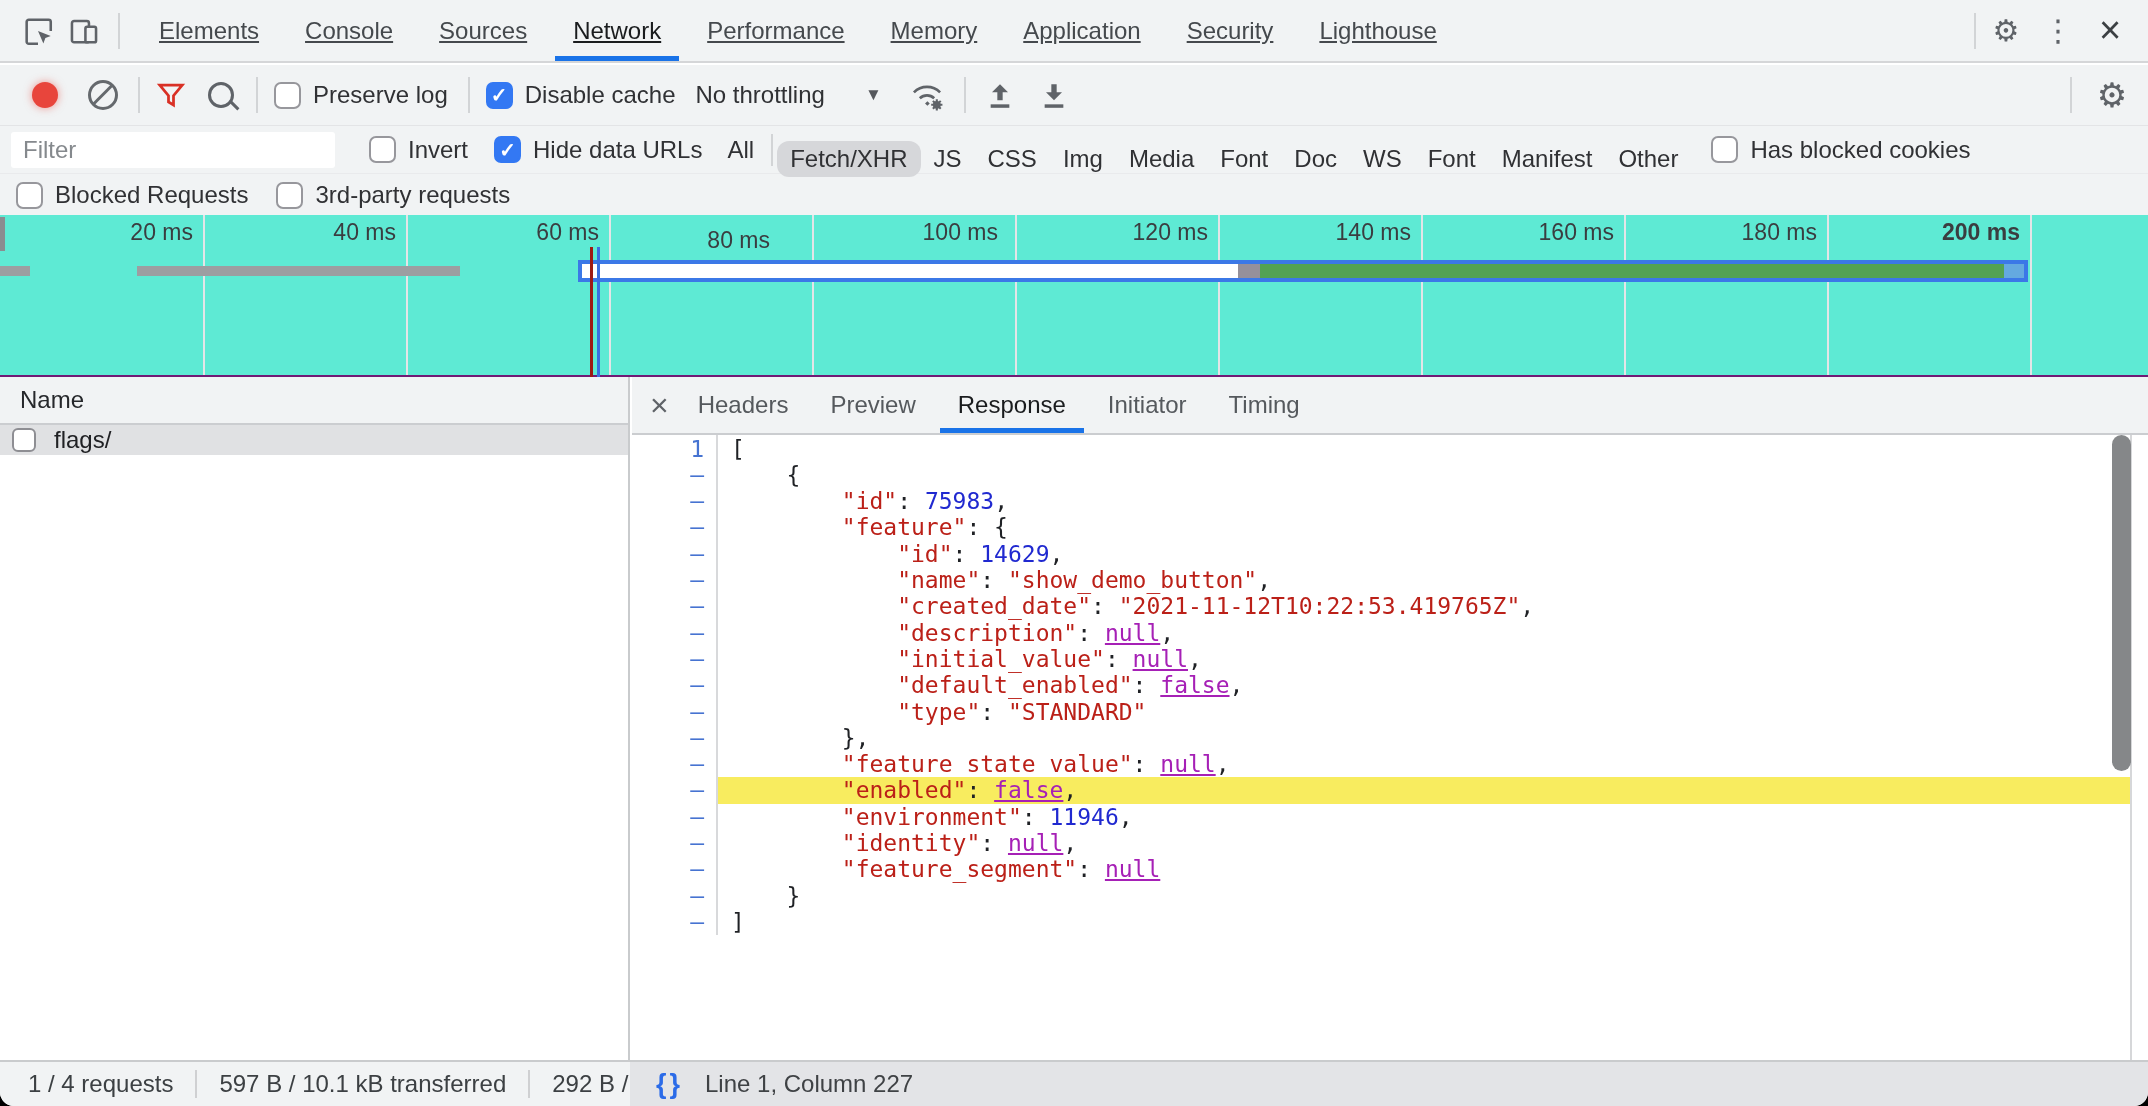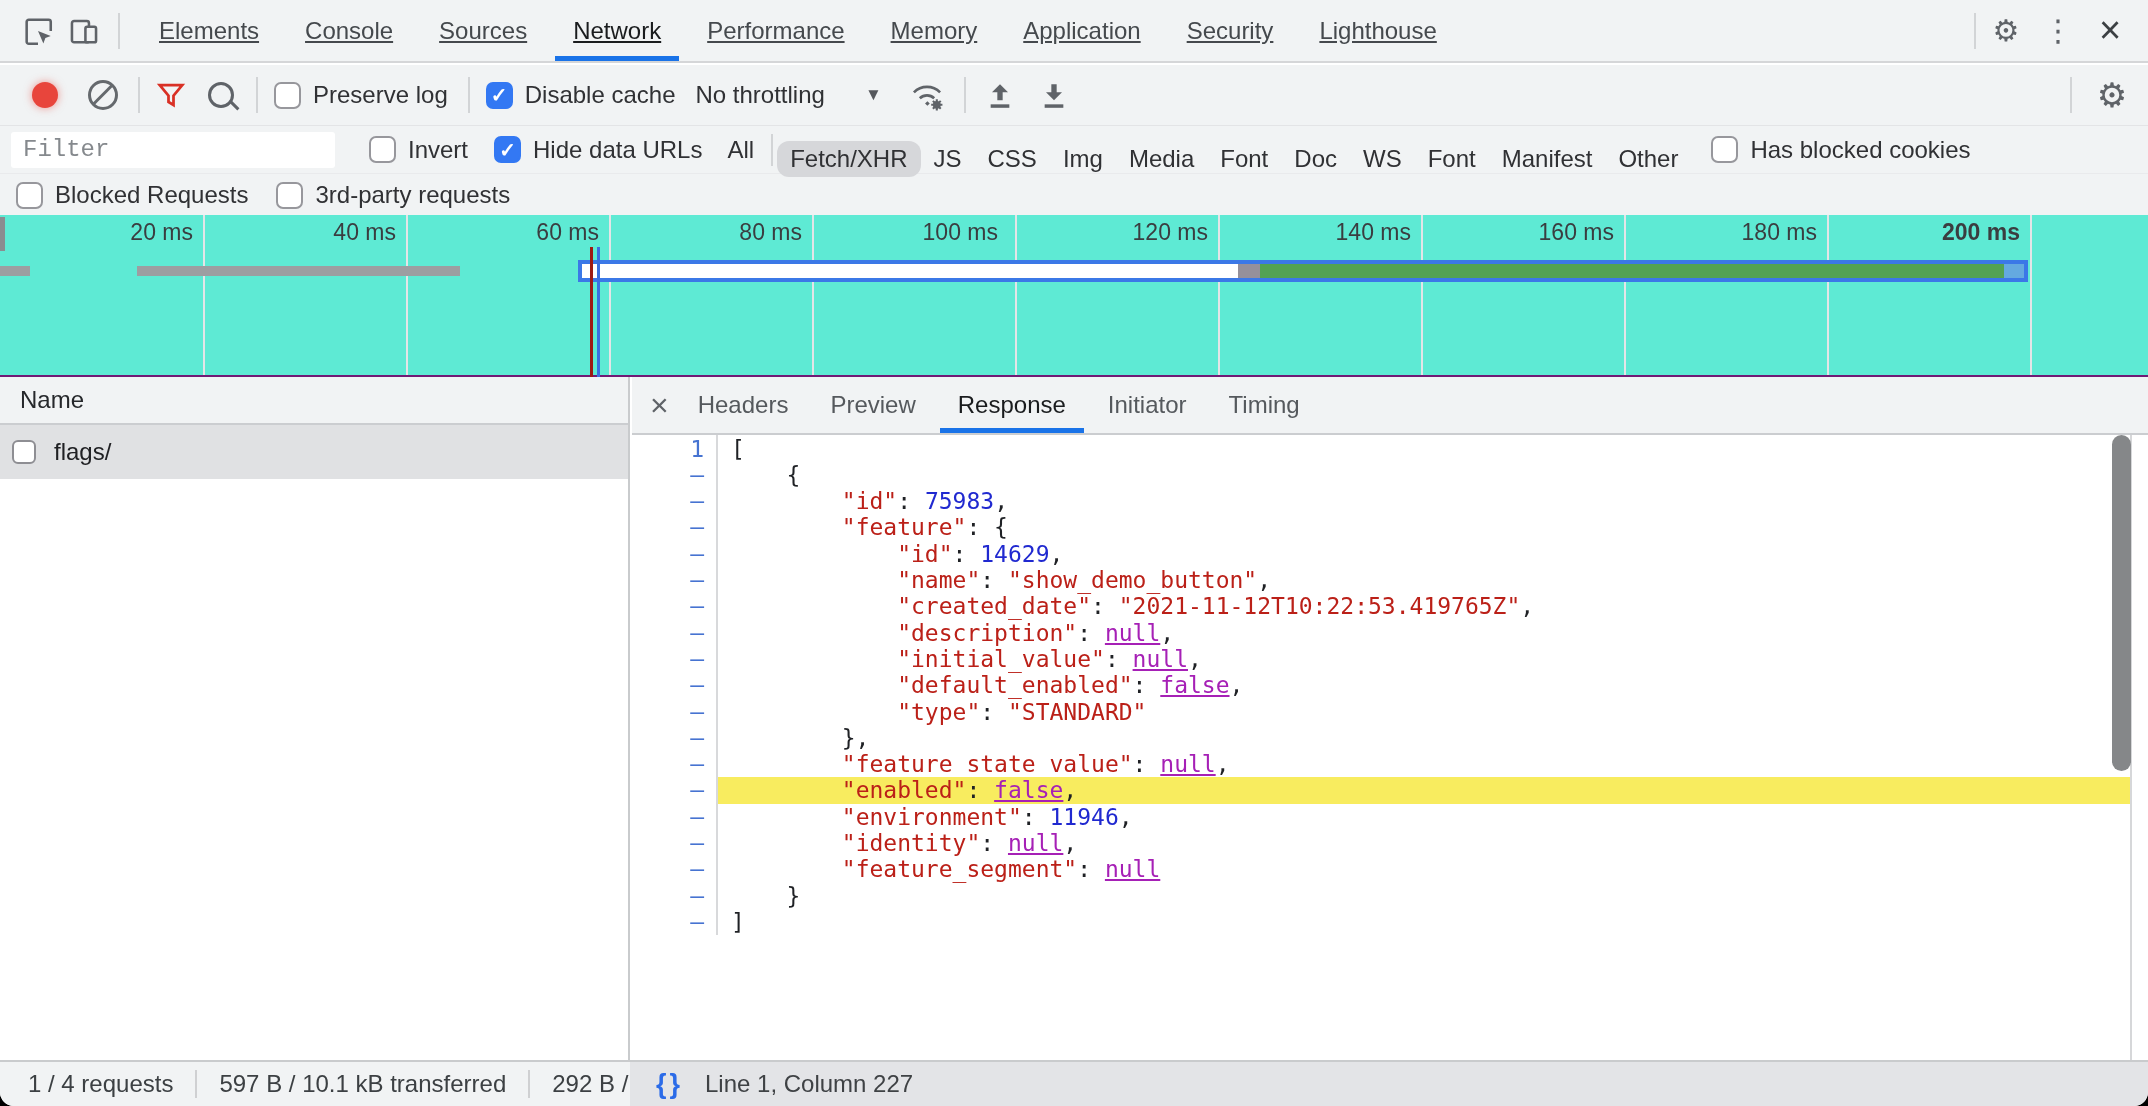--- a/index.html
+++ b/index.html
@@ -27,40 +27,40 @@
   .search-ico::after{content:"";position:absolute;left:18px;top:19px;width:11px;height:3px;background:#5f6368;transform:rotate(45deg);}
   .cb{width:27px;height:27px;box-sizing:border-box;border:2.5px solid #97979c;border-radius:7px;background:#fff;flex:none;
       display:flex;align-items:center;justify-content:center;}
   .cb.checked{background:#3378f3;border-color:#3378f3;}
   .cb.checked::after{content:"✓";color:#fff;font-size:20px;font-weight:bold;line-height:1;}
   .tlabel{font-size:24px;color:#303134;margin-left:12px;white-space:nowrap;}
   .dd-arrow{font-size:17px;color:#55585c;}
   
   .filter-bar{display:flex;align-items:center;height:47px;padding-left:11px;border-bottom:1px solid #e9eaec;}
   .filter-input{width:300px;height:36px;border:none;background:#fff;border-radius:3px;font-size:24px;padding:0 12px;
-                font-family:Liberation Mono, monospace;color:#b91c1c;outline:none;}
+                font-family:Liberation Sans, sans-serif;color:#b91c1c;outline:none;}
   .filter-input::placeholder{color:#85898d;}
   .chip{font-size:24px;color:#303134;padding:4px 13px;border-radius:12px;white-space:nowrap;}
   .chip.sel{background:#d6d7da;}
   
   .options-bar{display:flex;align-items:center;height:42px;padding-left:16px;}
   
   .overview{position:absolute;top:215px;left:0;right:0;height:160px;background:#5eead4;border-bottom:2px solid #701a75;box-sizing:content-box;}
   .gridline{position:absolute;top:0;bottom:0;width:2px;background:#e4e5e7;}
   .ticklab{position:absolute;top:4px;height:30px;width:150px;text-align:right;font-size:23px;color:#3a3d40;}
   .zerotick{position:absolute;left:0;top:2px;width:5px;height:34px;background:#8a8d90;}
   .graybar{position:absolute;top:51px;height:10px;background:#9c9ea1;}
   .mainbar{position:absolute;top:45px;height:22px;border:4px solid #3b78e7;box-sizing:border-box;background:#fff;display:flex;}
   .seg{height:100%;flex:none;}
   .evline{position:absolute;top:32px;height:130px;width:3px;}
   
   .left-pane{position:absolute;top:377px;left:0;width:630px;bottom:46px;background:#fff;border-right:2px solid #c9cbcd;box-sizing:border-box;}
   .name-header{height:48px;background:#f1f3f4;border-bottom:2px solid #cbcdd0;display:flex;align-items:center;
                padding-left:20px;font-size:24px;color:#26282b;box-sizing:border-box;}
-  .req-row{height:54px;background:#e0e1e3;display:flex;align-items:center;padding-left:12px;font-size:24px;color:#202124;}
+  .req-row{height:30px;background:#e0e1e3;display:flex;align-items:center;padding-left:12px;font-size:24px;color:#202124;}
   .req-row .cb{width:24px;height:24px;border-radius:6px;border-color:#8e8e93;}
   .right-pane{position:absolute;top:377px;left:632px;right:0;bottom:46px;background:#fff;}
   .detail-tabbar{height:58px;background:#f1f3f4;border-bottom:2px solid #cbcdd0;display:flex;align-items:center;box-sizing:border-box;}
   .xclose{font-size:32px;color:#5f6368;margin:0 8px 0 18px;}
   .dtab{position:relative;display:flex;align-items:center;height:100%;padding:0 21px;font-size:24px;color:#55595d;}
   .dtab.sel{color:#1a1c1e;}
   .dtab.sel::after{content:"";position:absolute;left:3px;right:3px;bottom:0;height:5px;background:#1a73e8;}
   .code-area{position:absolute;top:58px;left:0;right:0;bottom:0;background:#fff;overflow:hidden;
              font-family:"DejaVu Sans Mono","Liberation Mono",monospace;font-size:23px;}
   .code-line{position:absolute;left:0;right:0;height:27px;display:flex;align-items:center;}
@@ -200,21 +200,21 @@
   </div>
 
   <div class="overview" id="overview">
       <div class="gridline" style="left: 203px;"></div>
       <div class="ticklab" style="left: 43px;">20 ms</div>
       <div class="gridline" style="left: 406px;"></div>
       <div class="ticklab" style="left: 246px;">40 ms</div>
       <div class="gridline" style="left: 609px;"></div>
       <div class="ticklab" style="left: 449px;">60 ms</div>
       <div class="gridline" style="left: 812px;"></div>
-      <div class="ticklab" style="left: 652px;">80 ms</div>
+      <div class="ticklab" style="left: 620px; margin-top: 8px;">80 ms</div>
       <div class="gridline" style="left: 1015px;"></div>
       <div class="ticklab" style="left: 848px;">100 ms</div>
       <div class="gridline" style="left: 1218px;"></div>
       <div class="ticklab" style="left: 1058px;">120 ms</div>
       <div class="gridline" style="left: 1421px;"></div>
       <div class="ticklab" style="left: 1261px;">140 ms</div>
       <div class="gridline" style="left: 1624px;"></div>
       <div class="ticklab" style="left: 1464px;">160 ms</div>
       <div class="gridline" style="left: 1827px;"></div>
       <div class="ticklab" style="left: 1667px;">180 ms</div>

